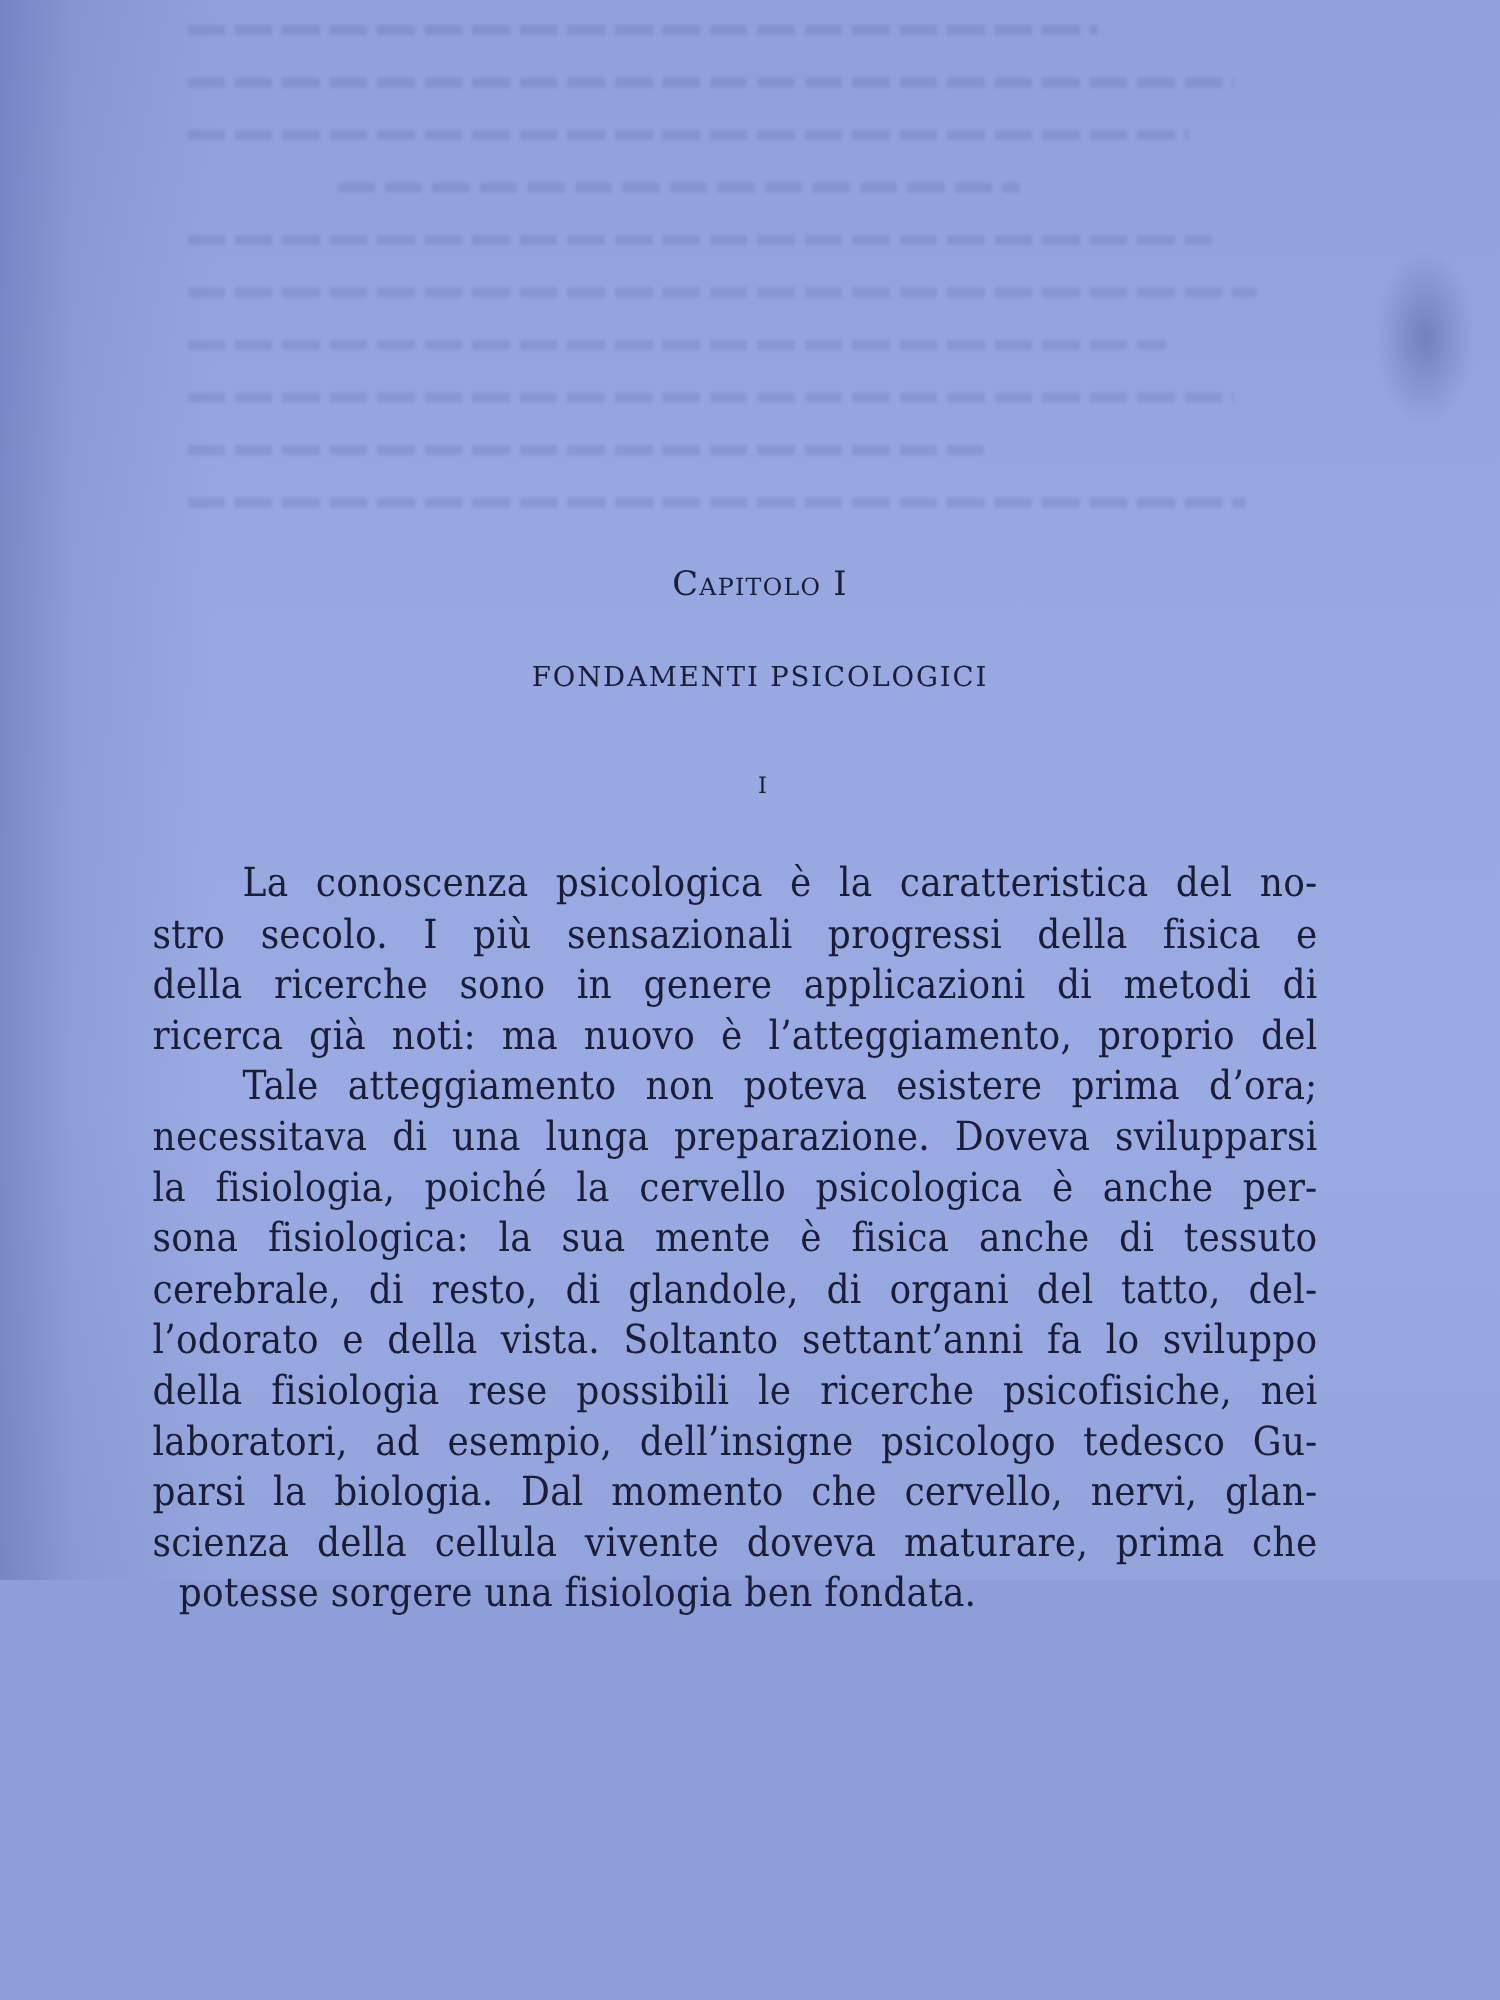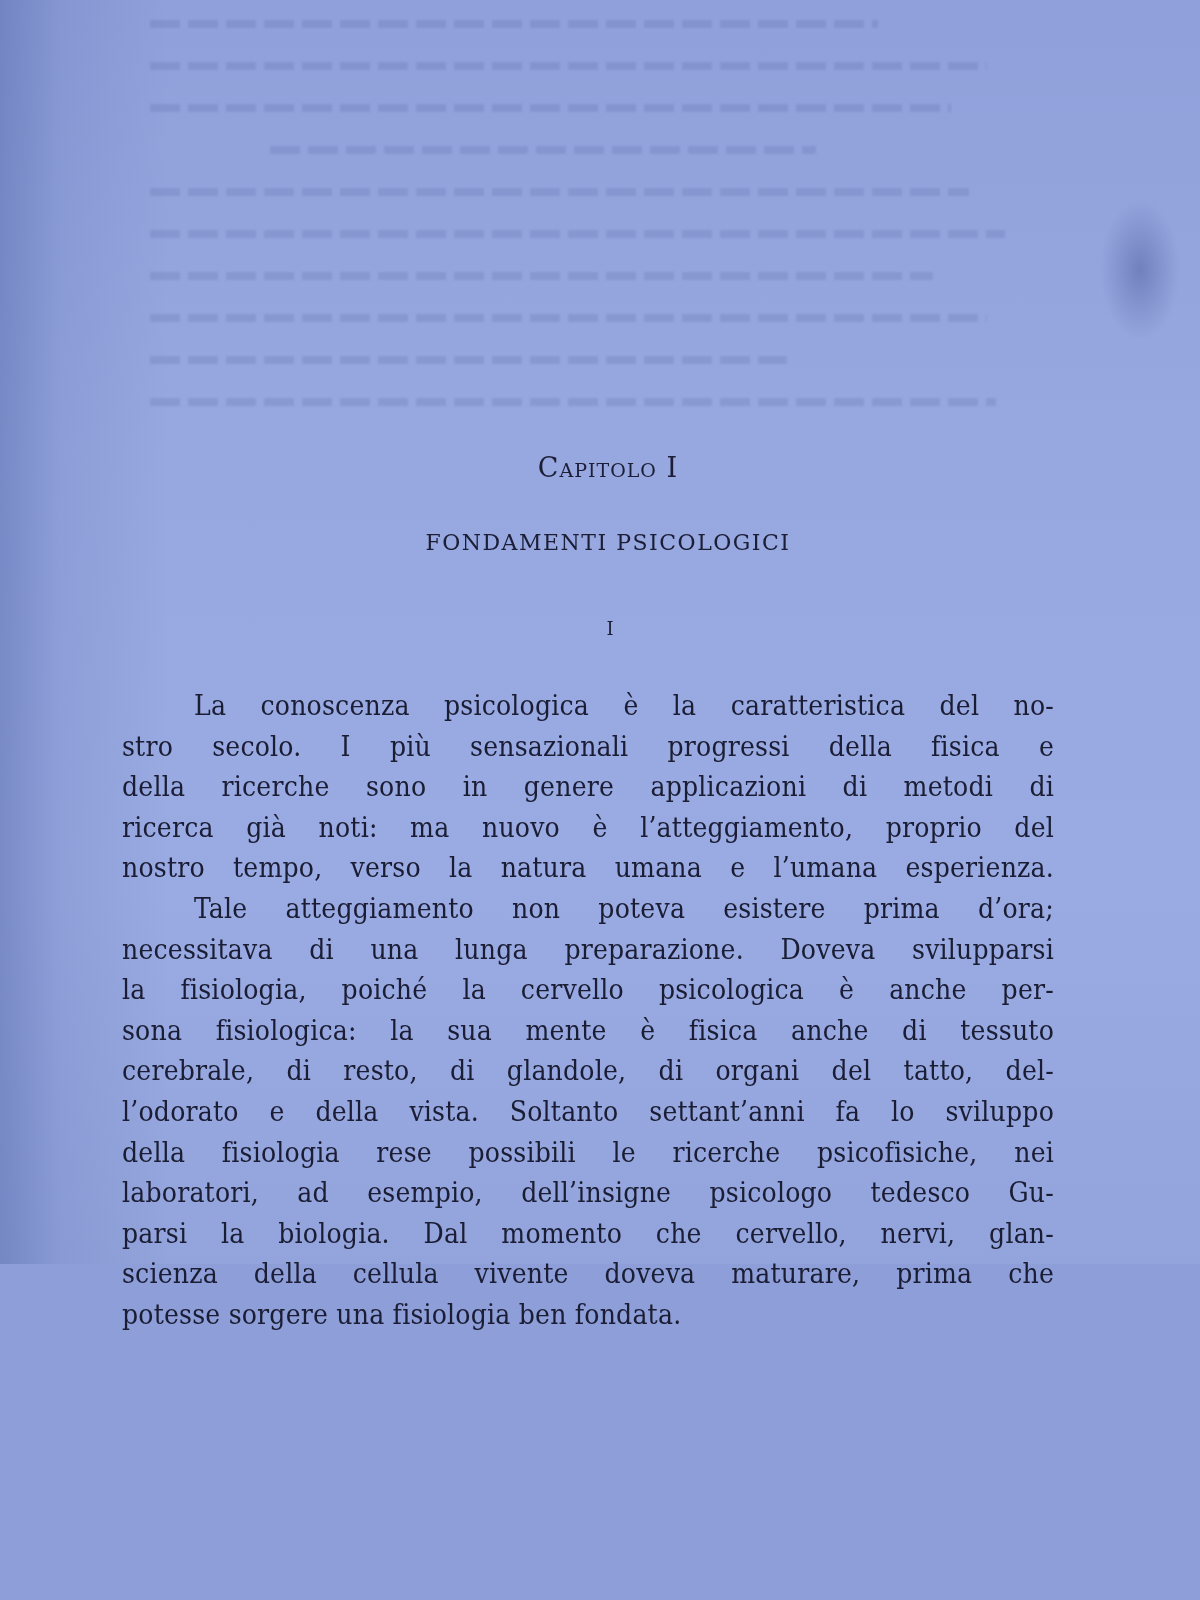--- a/index.html
+++ b/index.html
@@ -78,34 +78,34 @@
     font-size: 18px;
     color: #1b1e36;
     padding-left: 44px;
     box-sizing: border-box;
   }
   .body-text {
     position: absolute;
     top: 686px;
     left: 0;
     width: 932px;
-    font-size: 28px;
+    font-size: 32px;
     line-height: 40.6px;
     color: #1a1d33;
     font-stretch: condensed;
   }
   .line {
     display: block;
     white-space: nowrap;
     text-align: justify;
     text-align-last: justify;
     letter-spacing: 0.2px;
   }
   .line.indent { padding-left: 72px; }
-  .line.last { text-align-last: left; }
+  .line.last { text-align-last: left; margin-left: 21px; }
 </style>
 </head>
 <body>
 
 <div class="page">
   <div class="bleed">
     <div class="ghost-line" style="width:80%"></div>
     <div class="ghost-line" style="width:92%"></div>
     <div class="ghost-line" style="width:88%"></div>
     <div class="ghost-line" style="width:60%; margin-left:120px"></div>
@@ -121,21 +121,20 @@
     <div class="chapter-label">Capitolo I</div>
     <div class="chapter-title">FONDAMENTI PSICOLOGICI</div>
     <div class="section-number">I</div>
 
     <div class="body-text">
       <div>
         <span class="line indent">La conoscenza psicologica è la caratteristica del no-</span>
         <span class="line">stro secolo. I più sensazionali progressi della fisica e</span>
         <span class="line">della ricerche sono in genere applicazioni di metodi di</span>
         <span class="line">ricerca già noti: ma nuovo è l’atteggiamento, proprio del</span>
-        <span class="line">nostro tempo, verso la natura umana e l’umana esperienza.</span>
       </div>
       <div>
         <span class="line indent">Tale atteggiamento non poteva esistere prima d’ora;</span>
         <span class="line">necessitava di una lunga preparazione. Doveva svilupparsi</span>
         <span class="line">la fisiologia, poiché la cervello psicologica è anche per-</span>
         <span class="line">sona fisiologica: la sua mente è fisica anche di tessuto</span>
         <span class="line">cerebrale, di resto, di glandole, di organi del tatto, del-</span>
         <span class="line">l’odorato e della vista. Soltanto settant’anni fa lo sviluppo</span>
         <span class="line">della fisiologia rese possibili le ricerche psicofisiche, nei</span>
         <span class="line">laboratori, ad esempio, dell’insigne psicologo tedesco Gu-</span>

